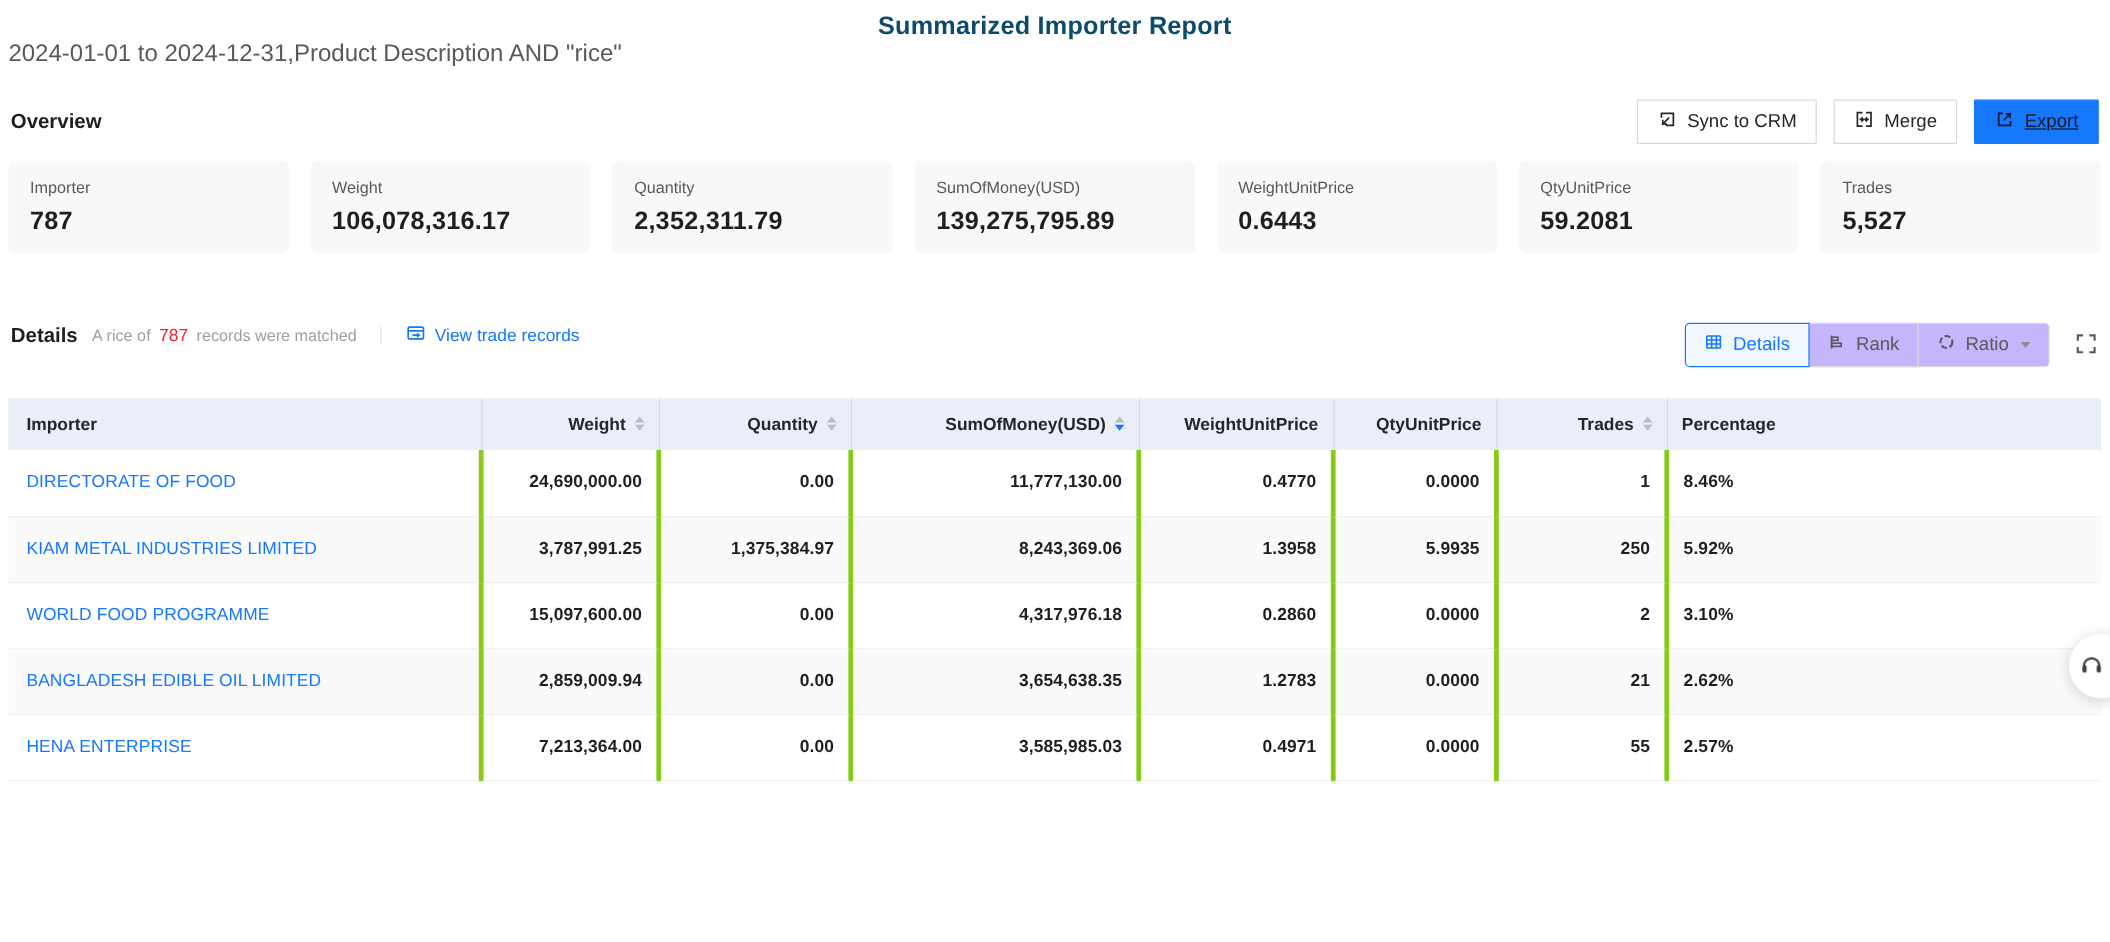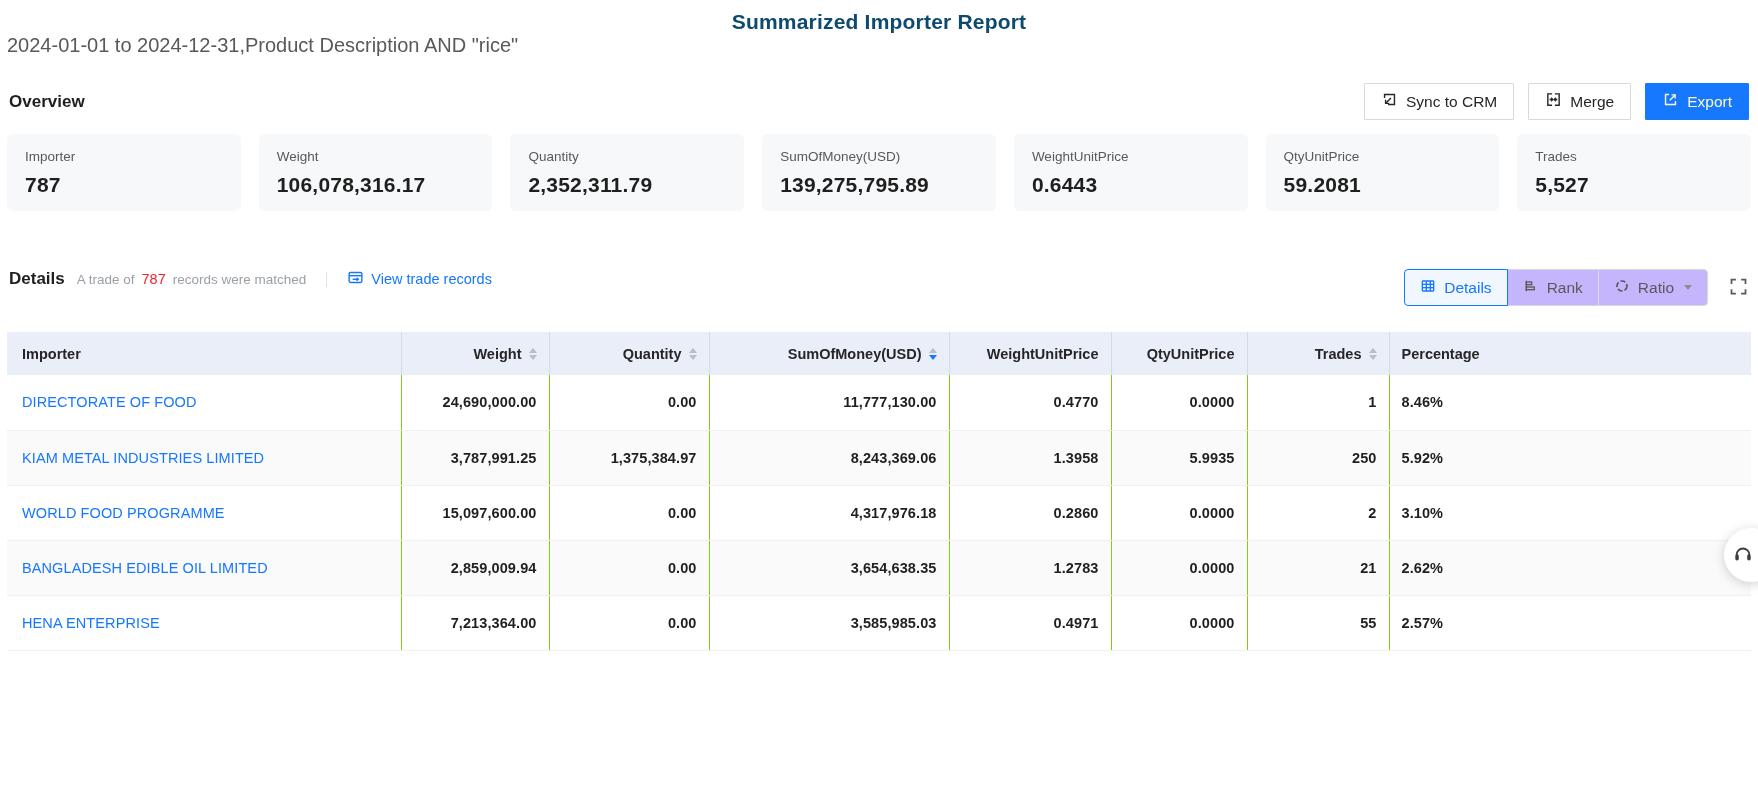--- a/index.html
+++ b/index.html
@@ -19,21 +19,21 @@
   
   .overview-bar { display: flex; justify-content: space-between; align-items: center; margin-top: 26px; padding: 0 2px; gap: 18px; }
   .section-heading { font-size: 17px; font-weight: 700; color: #1f1f1f; }
   .actions { display: flex; gap: 14px; }
   .btn {
     display: inline-flex; align-items: center; gap: 8px; height: 37px; padding: 10px 16px;
     background: #fff; border: 1px solid #d9d9d9; border-radius: 1px;
     font-size: 15.5px; color: #262626; font-family: inherit; cursor: pointer; white-space: nowrap;
   }
   .btn svg { width: 17px; height: 17px; flex: none; }
-  .btn.primary { background: var(--accent, #1677ff); border-color: var(--accent, #1677ff); color: #fef9c3; }
+  .btn.primary { background: var(--accent, #1677ff); border-color: var(--accent, #1677ff); color: #0f172a; text-decoration: underline; }
 
   
   .cards { display: flex; gap: 18px; margin-top: 14px; }
   .card { flex: 1; background: var(--card-bg, #f7f8fa); border-radius: 6px; padding: 15px 18px 14px; }
   .card-label { font-size: 13.5px; color: #595959; }
   .card-value { font-size: 21px; font-weight: 700; margin-top: 9px; color: #1f1f1f; letter-spacing: .2px; }
 
   
   .details-bar { display: flex; justify-content: space-between; align-items: flex-start; margin-top: 58px; padding: 0 2px; }
   .db-left { display: flex; align-items: center; gap: 12px; }
@@ -70,21 +70,21 @@
   th:first-child, td:first-child { padding-left: 15px; }
   .sorters { display: inline-flex; flex-direction: column; gap: 2px; margin-left: 7px; vertical-align: middle; position: relative; top: -1px; }
   .caret { width: 0; height: 0; border-left: 4.5px solid transparent; border-right: 4.5px solid transparent; }
   .caret.up { border-bottom: 5px solid #b9bec7; }
   .caret.down { border-top: 5px solid #b9bec7; }
   .caret.down.active { border-top-color: var(--accent, #1677ff); }
   tbody td {
     height: 55px; font-size: 14.5px; padding: 0 12px;
     border-bottom: 1px solid #f0f0f0; font-weight: 600; color: #1f1f1f; letter-spacing: .1px; white-space: nowrap;
   }
-  tbody td:not(:last-child) { border-right: 1px solid #84cc16; }
+  tbody td:not(:last-child) { border-right: 4px solid #84cc16; }
   tbody tr:nth-child(even) td { background: var(--zebra-bg, #fafafa); }
   tbody td a { color: var(--accent, #1677ff); text-decoration: none; font-weight: 400; }
 
   
   .support-fab {
     position: fixed; top: 528px; right: -20px; width: 54px; height: 54px; border-radius: 50%;
     background: #fff; box-shadow: 0 2px 12px rgba(0,0,0,.18); border: none; cursor: pointer;
     display: flex; align-items: center; justify-content: center; color: #3d3d3d; z-index: 5;
   }
   .support-fab svg { width: 22px; height: 22px; margin-right: 16px; }
@@ -164,21 +164,21 @@
   <div class="card">
     <div class="card-label">Trades</div>
     <div class="card-value">5,527</div>
   </div>
 </div>
 
   <div class="details-bar">
     <div class="db-left">
       <div class="section-heading">Details</div>
       <div class="match-text">
-        <span>A trade of</span>
+        <span>A rice of</span>
         <span class="match-count">787</span>
         <span>records were matched</span>
       </div>
       <div class="vdiv"></div>
       <a class="link">
         <span><svg viewBox="0 0 24 24" fill="none" stroke="currentColor" stroke-width="2">
               <rect x="3" y="5" width="18" height="14" rx="2"></rect>
               <path d="M3 9.5 H21"></path>
               <path d="M8 14.5 H15.5"></path>
               <path d="M13.5 12.5 L16 14.5 L13.5 16.5"></path>

